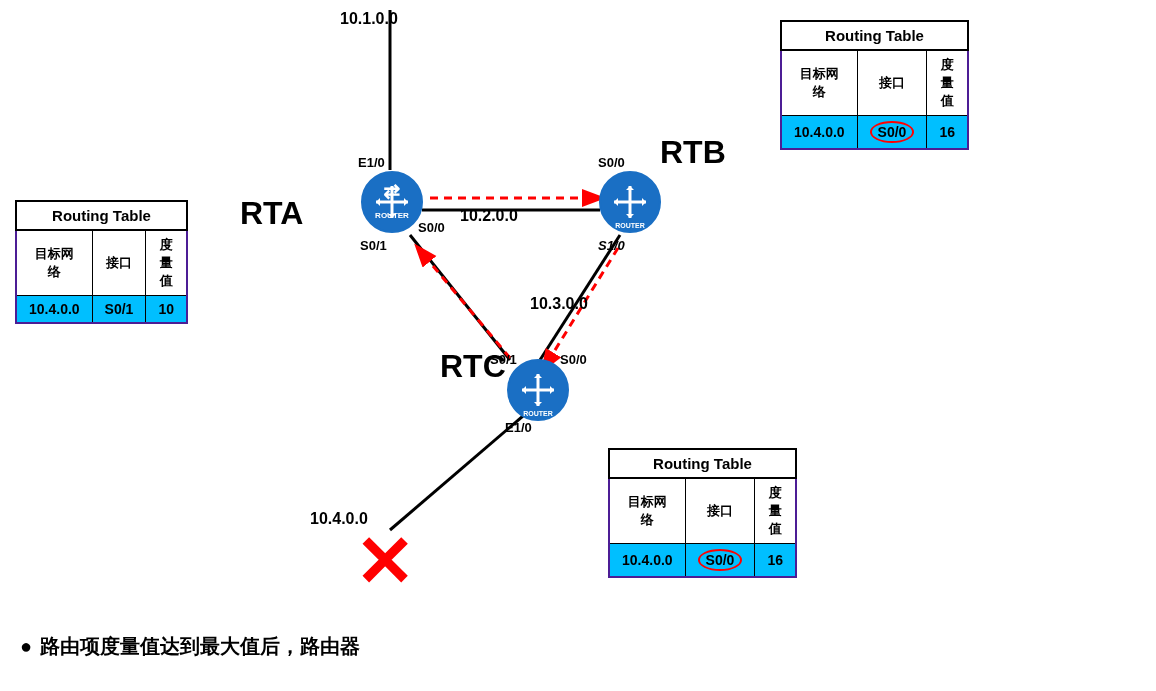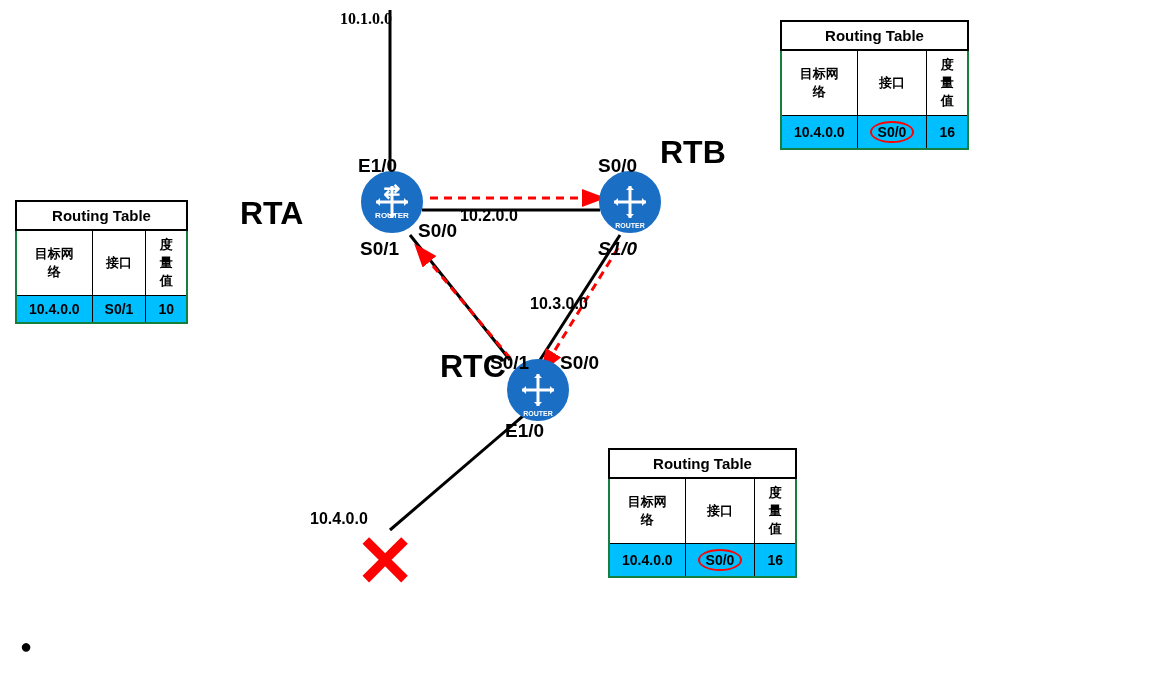--- a/index.html
+++ b/index.html
@@ -31,37 +31,37 @@
     .router-label {
       position: absolute;
       font-size: 32px;
       font-weight: bold;
       color: #000;
     }
 
     
     .iface-label {
       position: absolute;
-      font-size: 19px;
+      font-size: 13px;
       font-weight: bold;
       color: #000;
     }
 
     
     .router-icon {
       position: absolute;
       width: 64px;
       height: 64px;
     }
 
     
     .routing-table {
       position: absolute;
       border-collapse: collapse;
-      border: 2px solid #15803d;
+      border: 2px solid #4c1d95;
       background: white;
     }
     .routing-table th {
       border: 1px solid #000;
       padding: 5px 12px;
       font-size: 13px;
       font-weight: bold;
       background: white;
       text-align: center;
     }
@@ -144,21 +144,21 @@
 
     <line x1="618" y1="248" x2="544" y2="368" stroke="red" stroke-width="3" stroke-dasharray="8,6" marker-end="url(#arrowRed)"></line>
 
     <defs>
       <marker id="arrowRed" markerWidth="8" markerHeight="8" refX="6" refY="3" orient="auto">
         <path d="M0,0 L0,6 L8,3 z" fill="red"></path>
       </marker>
     </defs>
   </svg>
 
-  <div class="net-label" style="left:340px; top:10px;font-family:Liberation Serif, serif;">10.1.0.0</div>
+  <div class="net-label" style="left:340px; top:10px;">10.1.0.0</div>
   <div class="net-label" style="left:460px; top:207px;">10.2.0.0</div>
   <div class="net-label" style="left:530px; top:295px;">10.3.0.0</div>
   <div class="net-label" style="left:310px; top:510px;">10.4.0.0</div>
 
   <div class="router-icon" style="left:360px; top:170px;">
     <svg viewBox="0 0 64 64" xmlns="http://www.w3.org/2000/svg">
       <ellipse cx="32" cy="32" rx="30" ry="30" fill="#1a6fc4" stroke="#1a6fc4" stroke-width="2"></ellipse>
       <text x="32" y="28" text-anchor="middle" fill="white" font-size="20" font-weight="bold">⇄</text>
       <text x="32" y="48" text-anchor="middle" fill="white" font-size="8" font-weight="bold">ROUTER</text>
 
@@ -281,17 +281,18 @@
       </tbody>
     </table>
   </div>
 
   <div class="red-x" style="left:355px; top:525px;">✕</div>
 
   <div class="bottom-text" style="bottom: 30px; left: 20px;">
     <div class="bullet">
       <span>●</span>
       <div>
+        <div>路由项度量值达到最大值后，路由器</div>
       </div>
     </div>
   </div>
 
 </div>
 
 </body></html>

